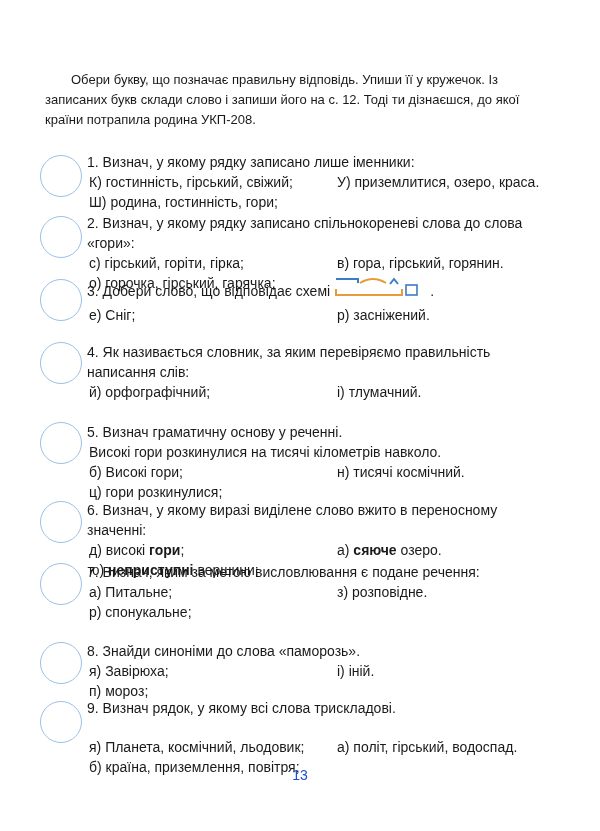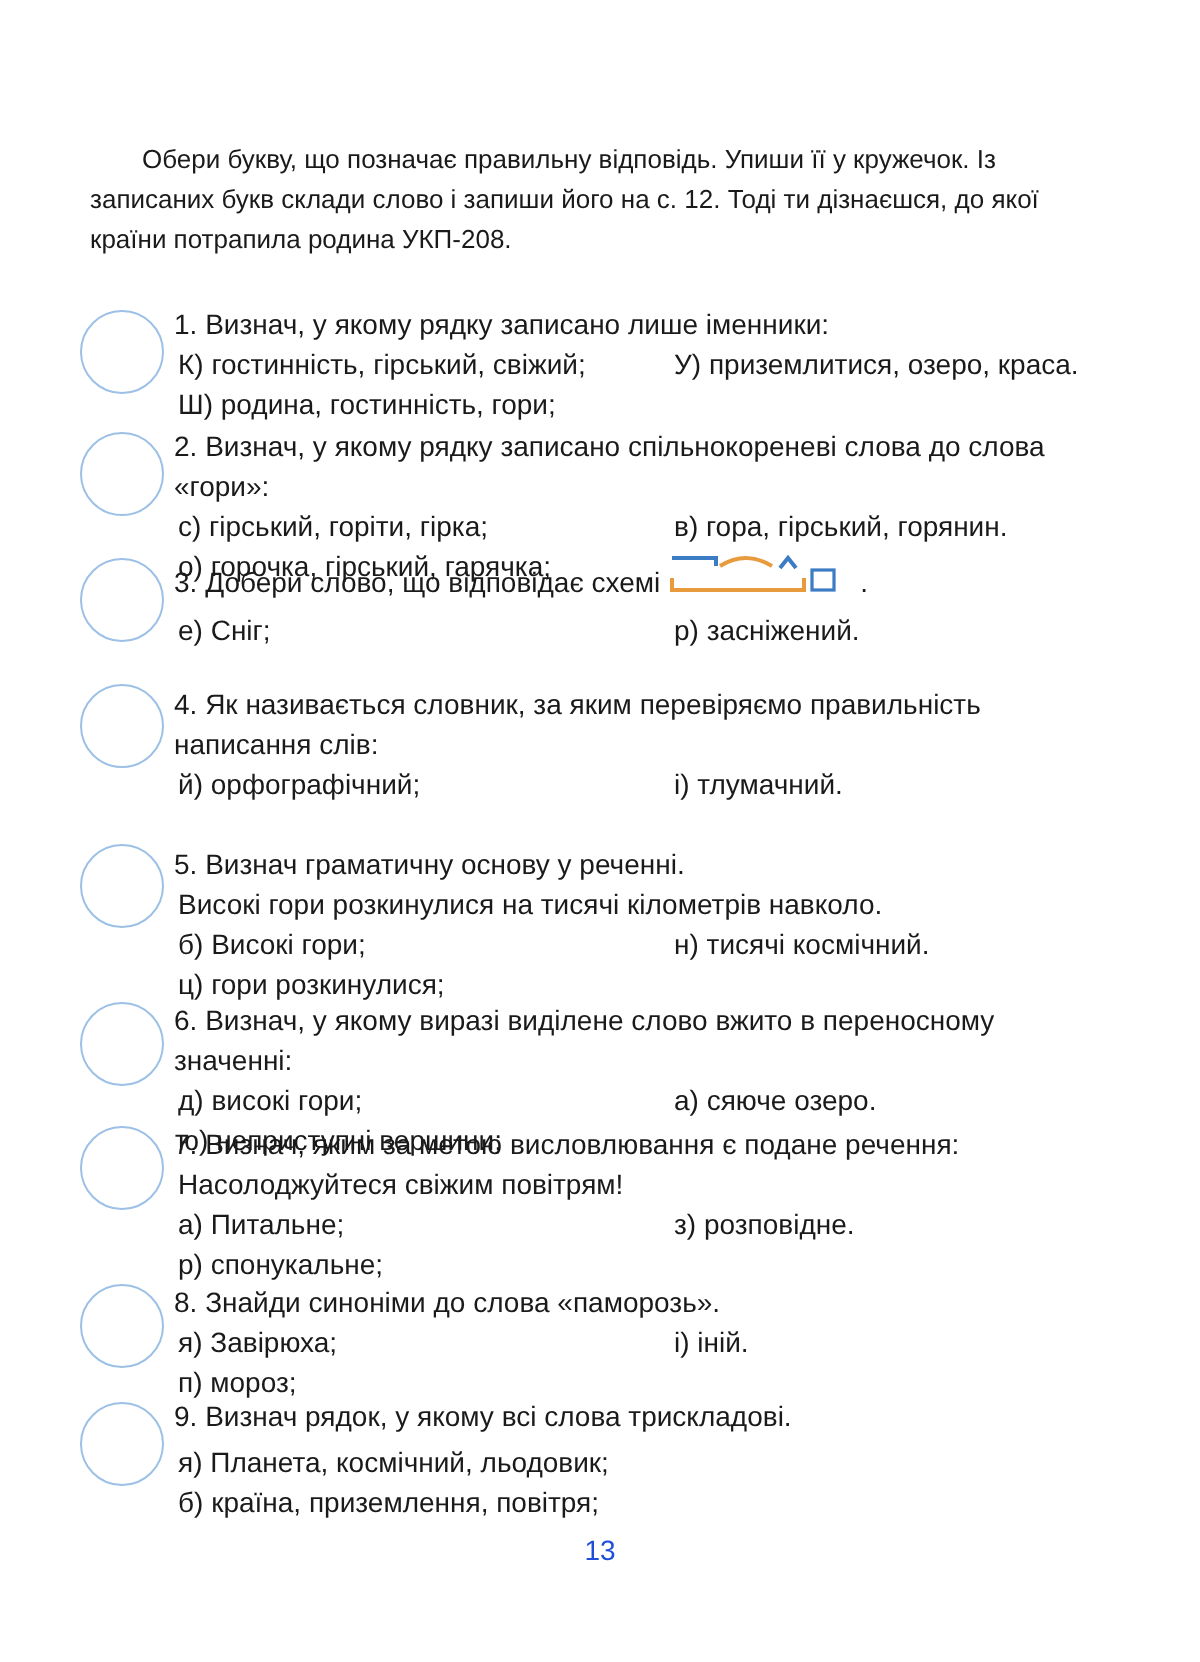--- a/index.html
+++ b/index.html
@@ -15,21 +15,21 @@
     .q { position: absolute; left: 0; width: 600px; }
     .circle {
       position: absolute; left: 40px; width: 40px; height: 40px;
       border: 1.4px solid #9cc0e6; border-radius: 50%; background: #fff;
     }
     .qbody { position: absolute; left: 87px; width: 470px; font-size: 14px; line-height: 20px; }
     .row { display: flex; }
     .row .c1 { width: 248px; }
     .row .c2 { flex: 1; }
     .sub { padding-left: 2px; }
-    b { font-weight: normal; }
+    b { font-weight: bold; }
     .schema { display: inline-block; vertical-align: -4px; margin-left: 4px; }
     .page-num {
       position: absolute; left: 0; width: 600px; top: 767px; text-align: center;
       color: #1d4ed8; font-size: 14px;
     }
   </style>
 </head>
 <body>
 
 <div class="intro">
@@ -112,21 +112,20 @@
       <span class="c2"><span>а) </span><b>сяюче</b><span> озеро.</span></span>
     </div>
     <div class="sub"><span>ю) </span><b>неприступні</b><span> вершини;</span></div>
   </div>
 </div>
 
 <div class="q" style="top:562px">
   <div class="circle" style="top:1px"></div>
   <div class="qbody" style="top:0">
     <div>7. Визнач, яким за метою висловлювання є подане речення:</div>
-    <div class="sub">Насолоджуйтеся свіжим повітрям!</div>
     <div class="row sub">
         <span class="c1">а) Питальне;</span>
         <span class="c2">з) розповідне.</span>
       </div>
     <div class="sub">р) спонукальне;</div>
   </div>
 </div>
 
 <div class="q" style="top:641px">
   <div class="circle" style="top:1px"></div>
@@ -137,20 +136,21 @@
         <span class="c2">і) іній.</span>
       </div>
     <div class="sub">п) мороз;</div>
   </div>
 </div>
 
 <div class="q" style="top:698px">
   <div class="circle" style="top:3px"></div>
   <div class="qbody" style="top:0">
     <div>9. Визнач рядок, у якому всі слова трискладові.</div>
-    <div class="row sub" style="margin-top:3px">
+    <div class="row sub" style="margin-top:19px">
         <span class="c1">я) Планета, космічний, льодовик;</span>
+        <span class="c2">а) політ, гірський, водоспад.</span>
       </div>
     <div class="sub">б) країна, приземлення, повітря;</div>
   </div>
 </div>
 
 <div class="page-num">13</div>
 
 </body></html>

